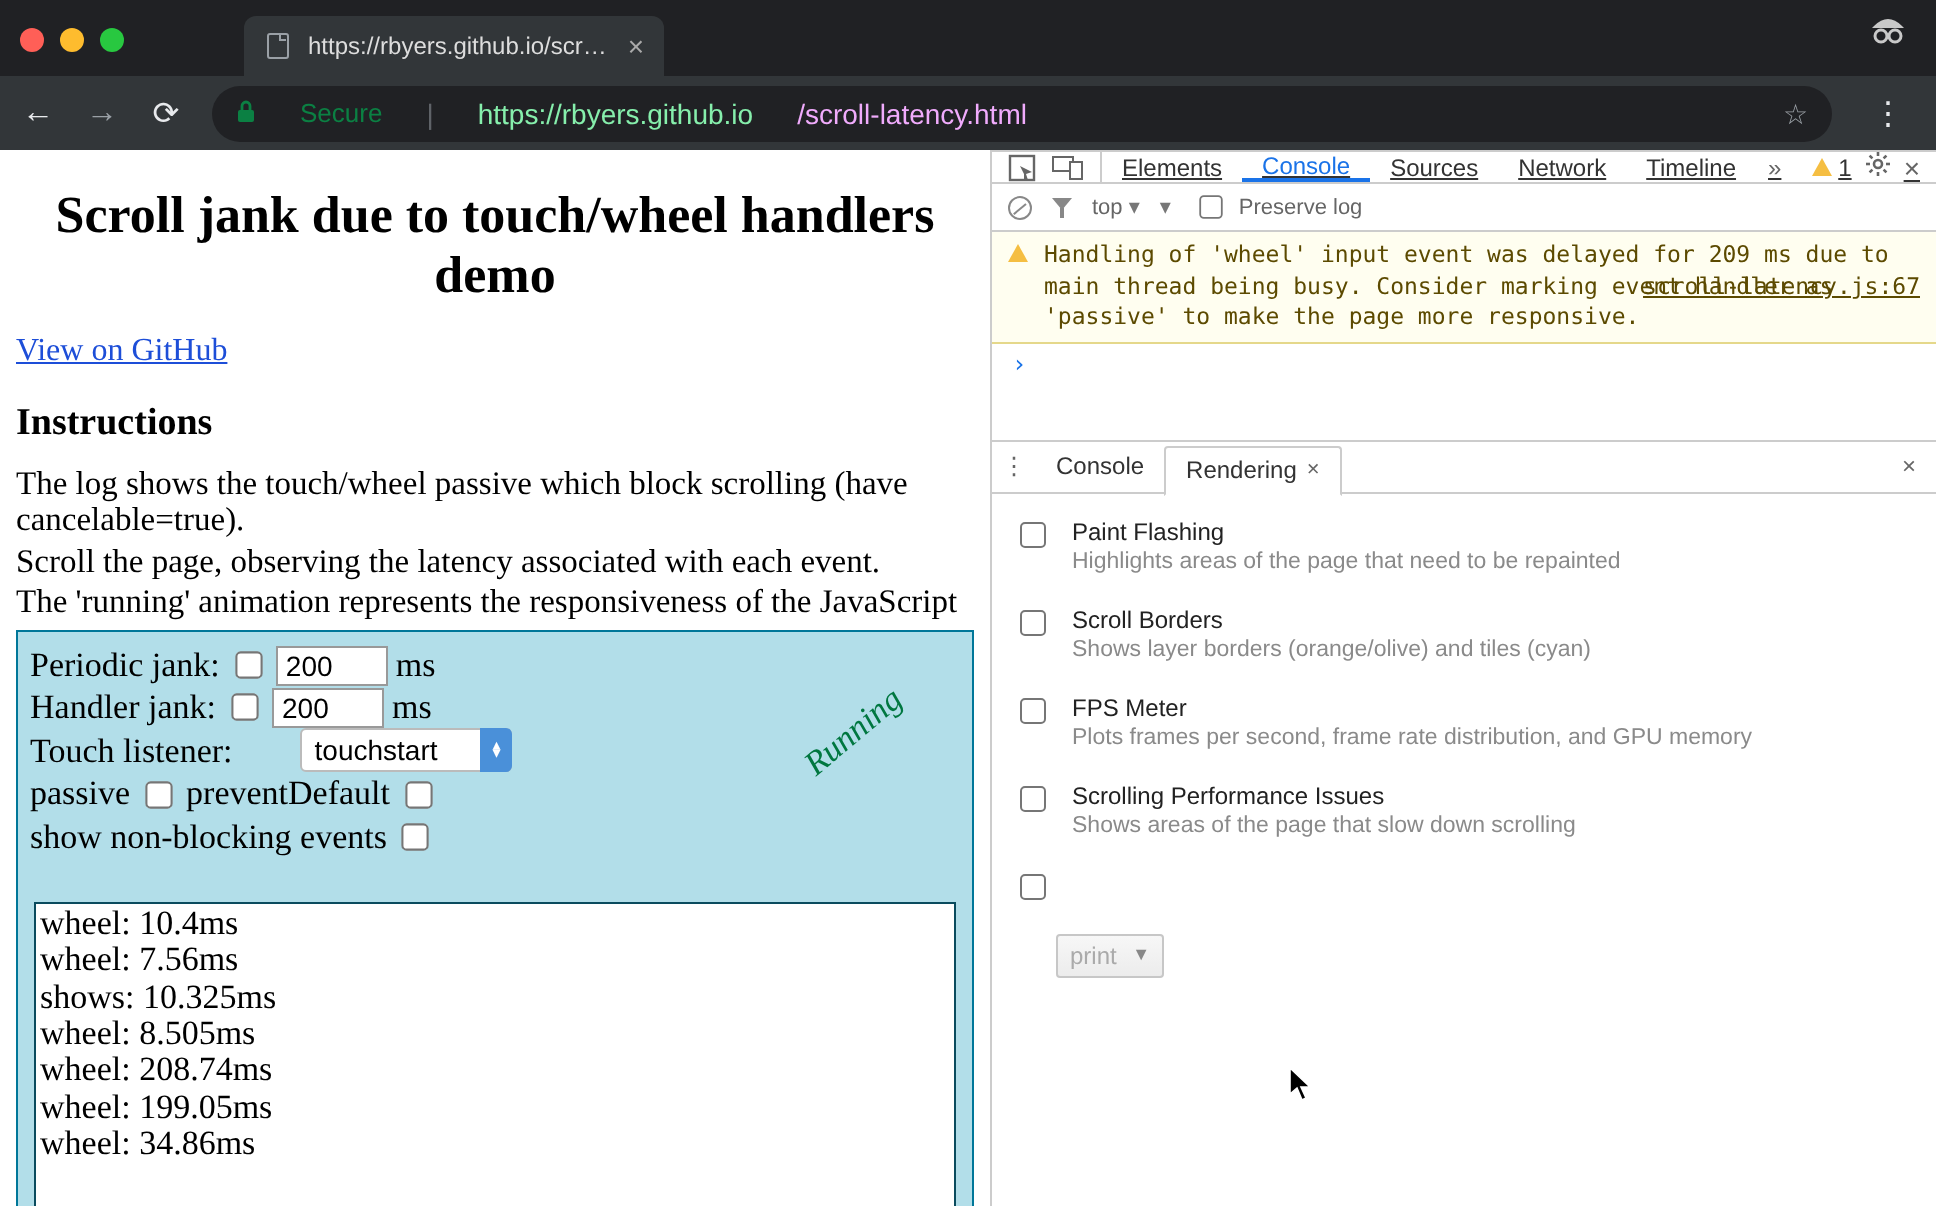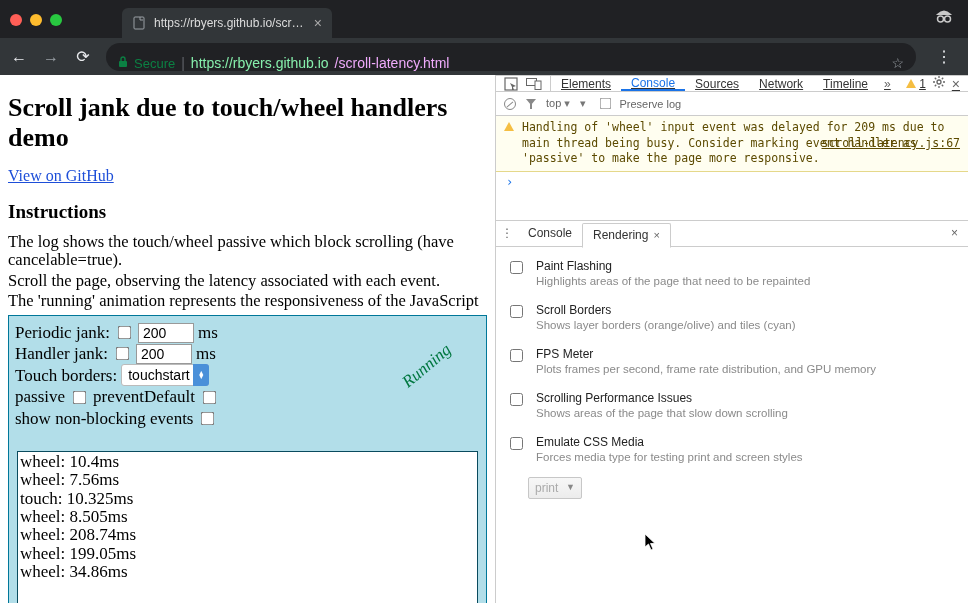--- a/index.html
+++ b/index.html
@@ -20,44 +20,44 @@
          display:flex; align-items:center; padding:0 10px; gap:8px;
          color:#ddd; font-size:12px; max-width:210px; }
   .tab svg { flex:0 0 14px; }
   .tab-title { white-space:nowrap; overflow:hidden; text-overflow:ellipsis; flex:1; }
   .tab-x { color:#aaa; font-size:14px; }
   .incog { margin-left:auto; margin-right:14px; color:#ccc; margin-bottom:10px; }
   .addr { background:#323639; height:37px; display:flex; align-items:center; padding:0 10px; gap:14px; }
   .nav-ico { color:#9aa0a6; font-size:16px; width:18px; text-align:center; }
   .nav-ico.act { color:#e8eaed; }
   .omnibox { flex:1; height:28px; background:#202124; border-radius:14px;
-             display:flex; align-items:flex-end; padding:0 12px; color:#cfcfcf; font-size:14px; gap:6px;}
+             display:flex; align-items:center; padding:0 12px; color:#cfcfcf; font-size:14px; gap:22px;}
   .secure-txt { color:#0b8043; font-size:13px; }
   .sep { color:#5f6368; }
   .url-main { color:#f0abfc; }
   .star { color:#9aa0a6; margin-left:6px; }
   .menu-dots { color:#e8eaed; font-size:16px; padding:0 6px; }
 
   
   .split { display:flex; height:528px; }
   .page { width:495px; padding:8px; font-family: "Times New Roman", serif; color:#000; }
-  .page h1 { font-size:26px; font-weight:bold; margin:10px 0 14px; }
+  .page h1 { font-size:26px; font-weight:bold; margin:10px 0 14px;text-align:center; }
   .page a { color:#1d4ed8; text-decoration:underline; }
   .page h2 { font-size:19px; font-weight:bold; margin:16px 0 10px; }
   .page p { font-size:16.5px; margin:0 0 2px; line-height:1.12; }
 
   .demo { background:#b2dee9; border:1px solid #007799; margin-top:4px;
           padding:6px; position:relative; height:292px; }
   .row { font-size:17px; line-height:1.25; display:flex; align-items:center; gap:4px; }
   .row input[type=checkbox] { transform:scale(1.05); }
   .numbox { width:56px; height:20px; font-size:14px; border:1px solid #999; padding:0 4px; background:#fff;}
   .sel-wrap { position:relative; display:inline-block; }
   .sel { appearance:none; -webkit-appearance:none; background:#fff;
          border:1px solid #bbb; height:22px; font-size:14px;
-         padding:0 18px 0 6px; border-radius:3px; }
+         padding:0 36px 0 6px; border-radius:3px;margin-left:30px; }
   .sel-arrow { position:absolute; right:0; top:0; bottom:0; width:16px;
                background:#4a90d9; border-radius:0 3px 3px 0;
                display:flex; align-items:center; justify-content:center; }
   .sel-arrow::after { content:""; color:#fff; font-size:6px;
                       display:block; }
   .sel-arrow span { color:#fff; font-size:8px; line-height:4px; }
   .running { position:absolute; top:40px; right:30px;
              transform:rotate(-40deg); color:#007740; font-style:italic;
              font-family:"Times New Roman",serif; font-size:17px; }
   .log { position:absolute; left:8px; right:8px; bottom:0; height:155px;
@@ -185,21 +185,21 @@
         <input class="numbox" value="200" style="">
         <span>ms</span>
       </div>
       <div class="row">
         <span>Handler jank:</span>
         <input type="checkbox" style="">
         <input class="numbox" value="200" style="">
         <span>ms</span>
       </div>
       <div class="row">
-        <span>Touch borders:</span>
+        <span>Touch listener:</span>
         <span class="sel-wrap">
           <select class="sel">
             <option>touchstart</option>
           </select>
           <span class="sel-arrow">
               <span>▴<br>▾</span>
             </span>
         </span>
       </div>
       <div class="row">
@@ -212,21 +212,21 @@
         <span>show non-blocking events</span>
         <input type="checkbox" style="">
       </div>
 
       <div class="running">Running</div>
 
       <div class="log">
 
       <div>wheel: 10.4ms</div>
           <div>wheel: 7.56ms</div>
-          <div>touch: 10.325ms</div>
+          <div>shows: 10.325ms</div>
           <div>wheel: 8.505ms</div>
           <div>wheel: 208.74ms</div>
           <div>wheel: 199.05ms</div>
           <div>wheel: 34.86ms</div>
         </div>
     </div>
   </div>
 
   <div class="devtools">
     <div class="dt-tabs">
@@ -325,24 +325,20 @@
         </div>
         <div class="chk">
           <input type="checkbox" style="">
           <div>
             <div class="t">Scrolling Performance Issues</div>
             <div class="d">Shows areas of the page that slow down scrolling</div>
           </div>
         </div>
         <div class="chk">
           <input type="checkbox" style="">
-          <div>
-            <div class="t">Emulate CSS Media</div>
-            <div class="d">Forces media type for testing print and screen styles</div>
-          </div>
         </div>
         <div class="emubtn">
           <span>print</span>
           <span class="caret">▼</span>
         </div>
       </div>
   </div>
 </div>
 
 <svg class="cursor" viewBox="0 0 14 18">

